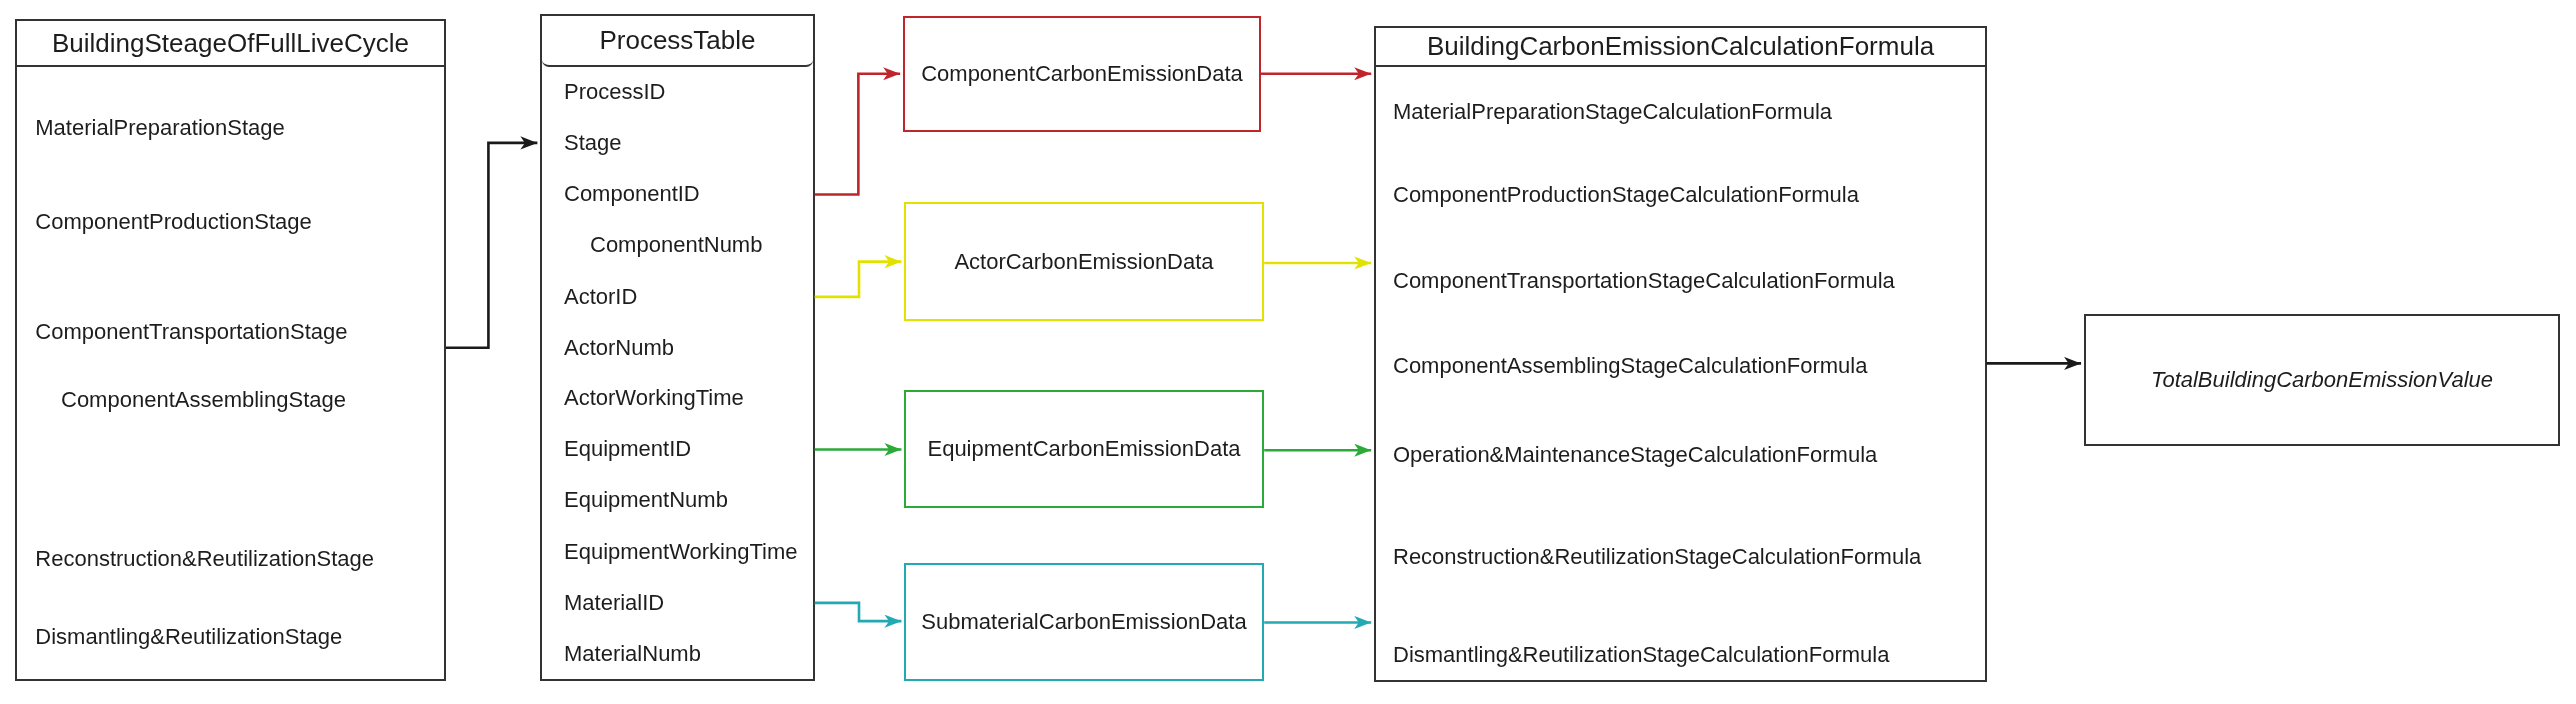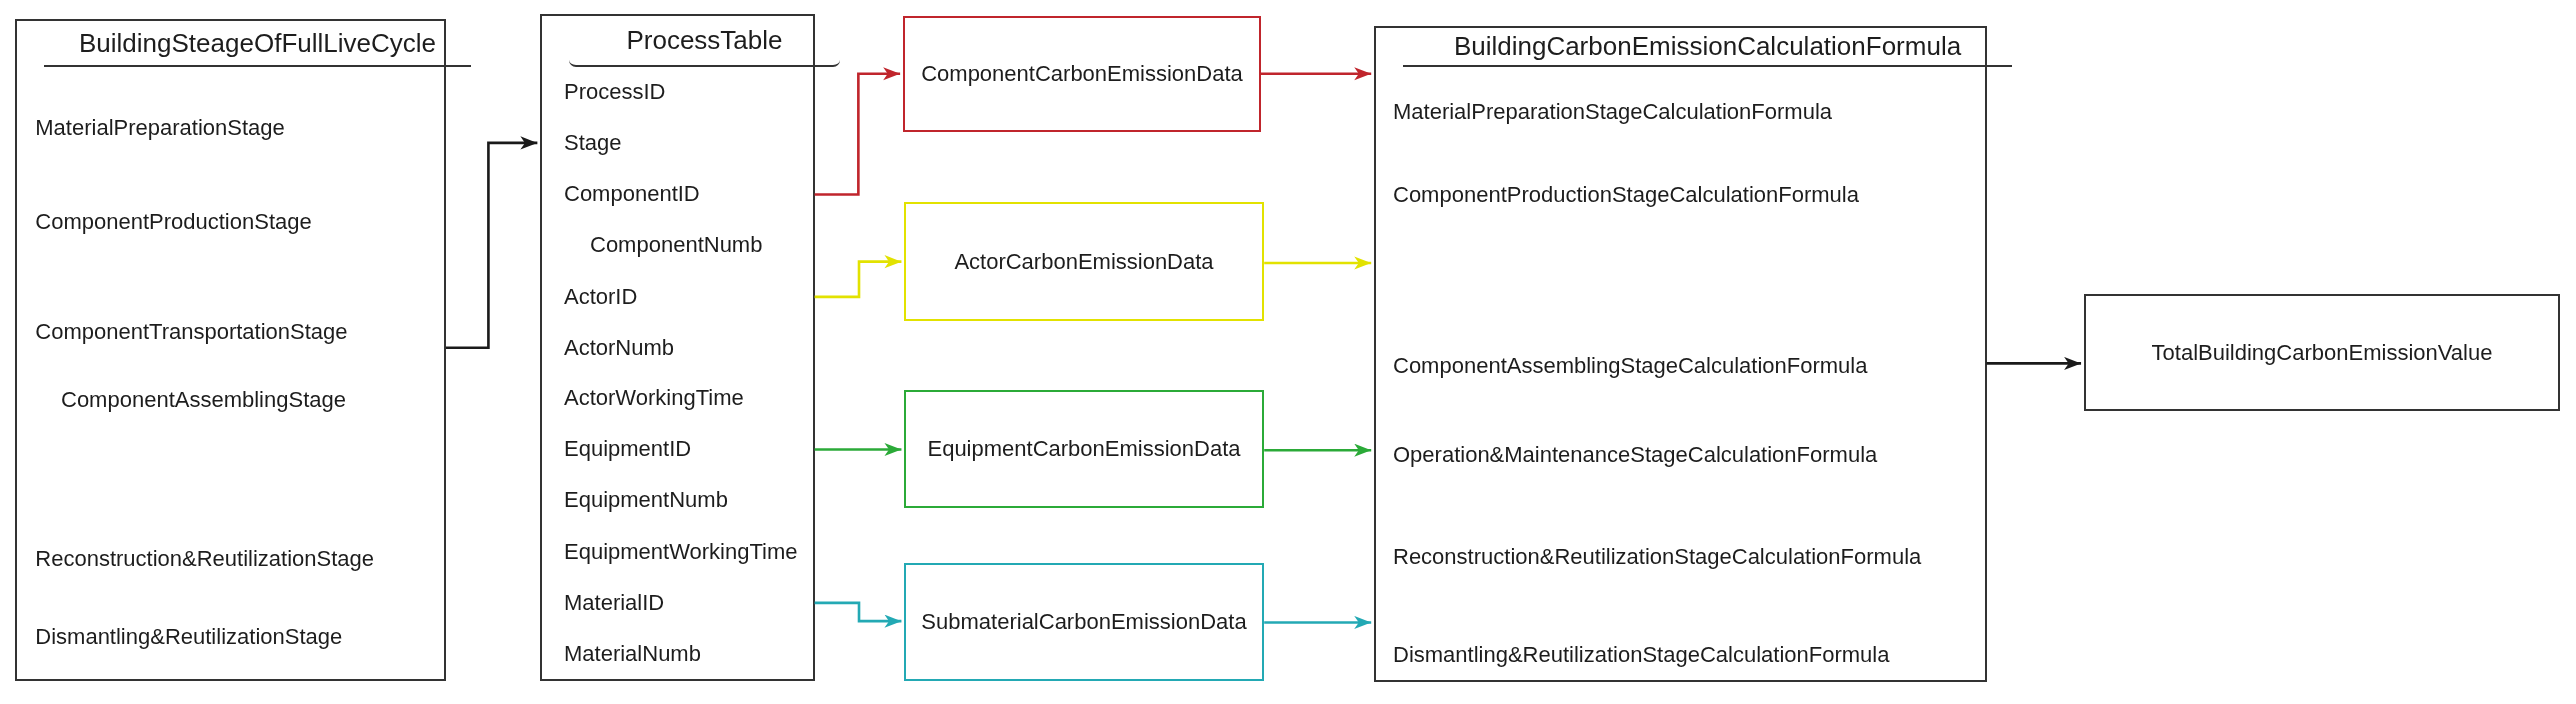--- a/index.html
+++ b/index.html
@@ -10,21 +10,21 @@
   .node{
     position:absolute;box-sizing:border-box;background:#ffffff;
     border:2.6px solid #333333;
   }
   .node.red    {border-color:#c0252c;}
   .node.yellow {border-color:#e2e200;}
   .node.green  {border-color:#2baa38;}
   .node.teal   {border-color:#23a9b4;}
   .title-band{
     box-sizing:border-box;width:100%;display:flex;align-items:center;justify-content:center;
-    border-bottom:2.6px solid #333333;font-size:26px;white-space:nowrap;margin-left:27px;
+    border-bottom:2.6px solid #333333;font-size:26px;white-space:nowrap;
   }
   .row{
     position:absolute;left:0;right:0;height:29px;line-height:29px;
     font-size:22px;white-space:nowrap;overflow:visible;
   }
   .pad1 .row{padding-left:18.3px;}
   .pad2 .row{padding-left:22px;}
   .pad3 .row{padding-left:17px;}
   .center-label{
     width:100%;height:100%;display:flex;align-items:center;justify-content:center;
@@ -76,27 +76,28 @@
   </div>
 
   <div class="node teal" style="left:904px;top:563px;width:360px;height:118px;">
     <div class="center-label">SubmaterialCarbonEmissionData</div>
   </div>
 
   <div class="node pad3" style="left:1374px;top:26px;width:613px;height:656px;">
     <div class="title-band" style="height:39px;">BuildingCarbonEmissionCalculationFormula</div>
     <div class="row" style="top:152px;">ComponentProductionStageCalculationFormula</div>
     <div class="row" style="top:69px;">MaterialPreparationStageCalculationFormula</div>
+    <div class="row" style="top:238px;">ComponentTransportationStageCalculationFormula</div>
     <div class="row" style="top:323px;">ComponentAssemblingStageCalculationFormula</div>
     <div class="row" style="top:412px;">Operation&amp;MaintenanceStageCalculationFormula</div>
     <div class="row" style="top:514px;">Reconstruction&amp;ReutilizationStageCalculationFormula</div>
     <div class="row" style="top:612px;">Dismantling&amp;ReutilizationStageCalculationFormula</div>
   </div>
 
-  <div class="node" style="left:2084px;top:294px;width:476px;height:117px;">
+  <div class="node" style="left:2084px;top:314px;width:476px;height:132px;font-style:italic;">
     <div class="center-label">TotalBuildingCarbonEmissionValue</div>
   </div>
 
   <svg class="wires" width="2576" height="704" viewBox="0 0 3947 1079">
     <defs>
       <marker id="ah-black" markerUnits="userSpaceOnUse" markerWidth="30" markerHeight="24" refX="26" refY="10" orient="auto">
         <path d="M0,0 L26,10 L0,20 L7,10 Z" fill="#1a1a1a"></path>
       </marker>
       <marker id="ah-red" markerUnits="userSpaceOnUse" markerWidth="30" markerHeight="24" refX="26" refY="10" orient="auto">
         <path d="M0,0 L26,10 L0,20 L7,10 Z" fill="#c0252c"></path>

